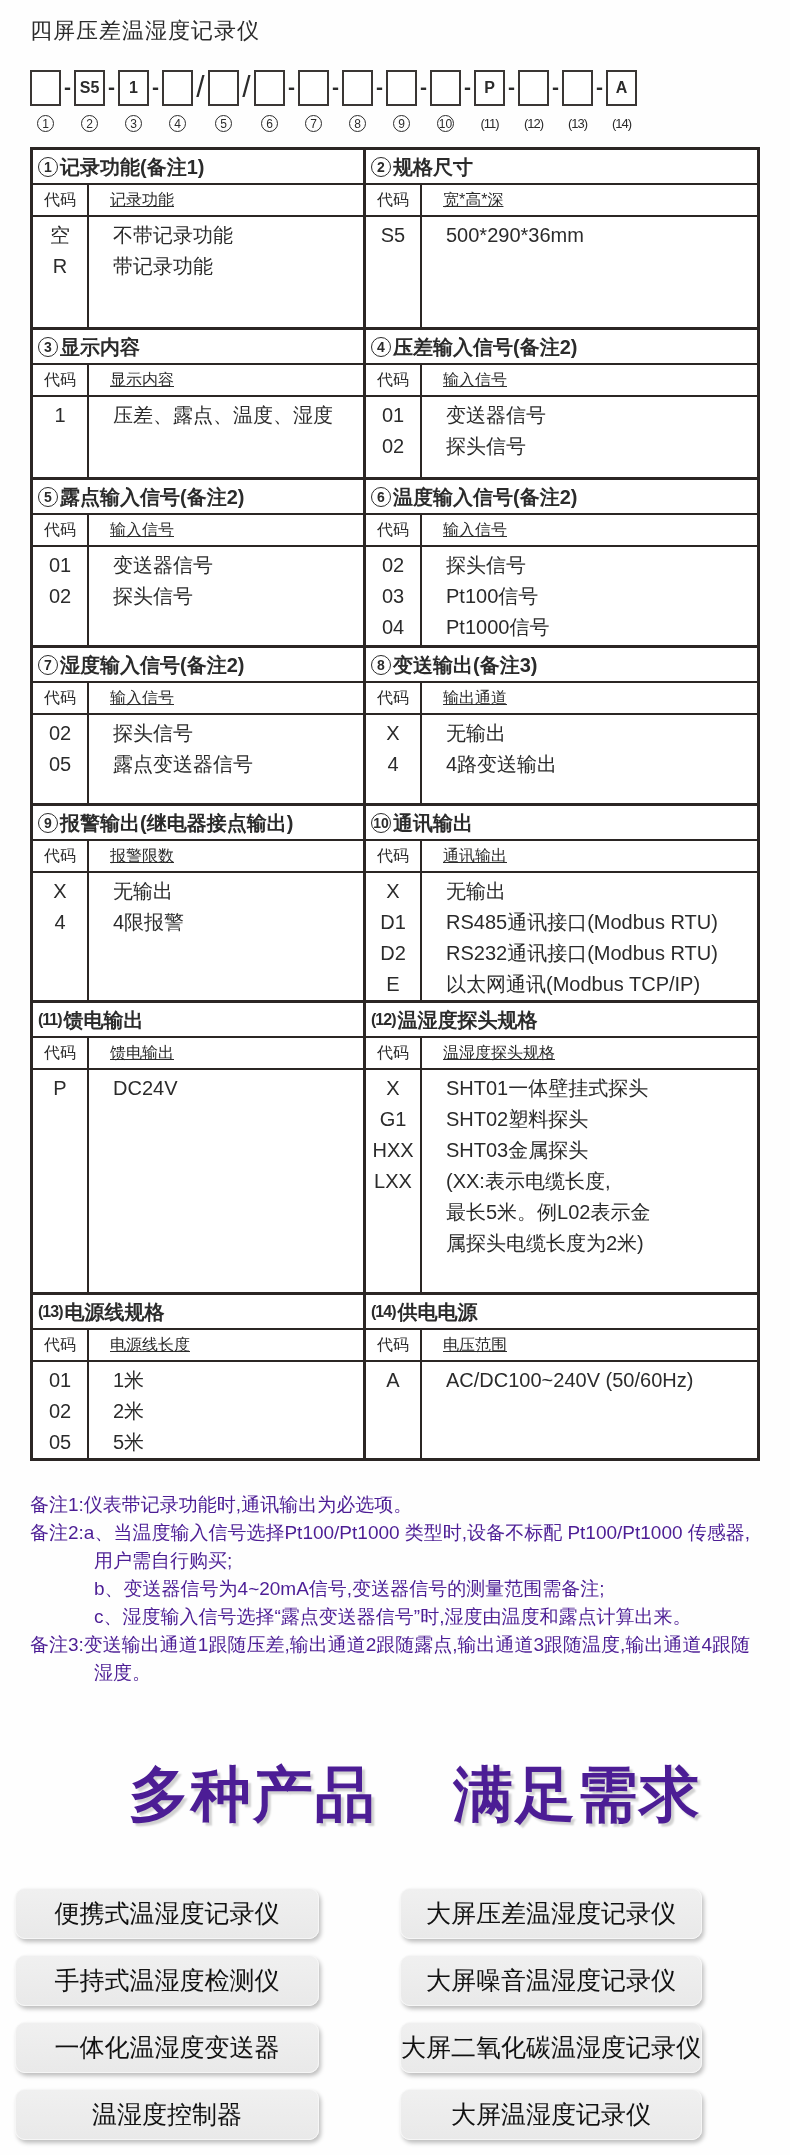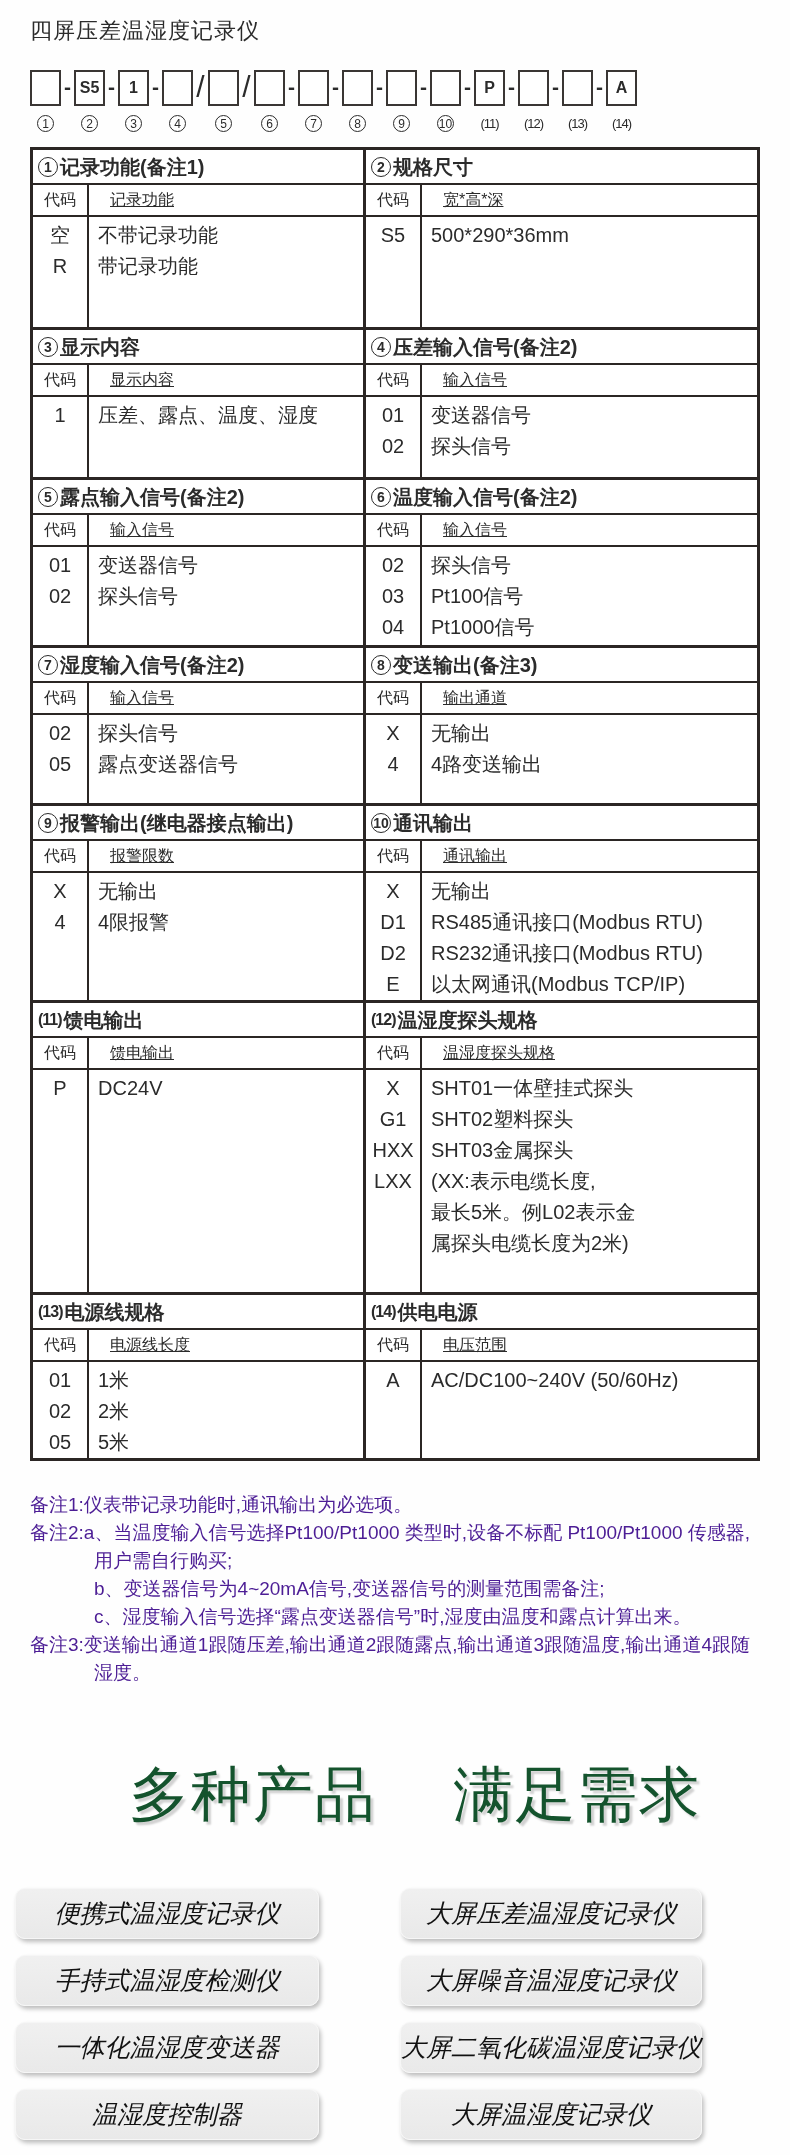--- a/index.html
+++ b/index.html
@@ -36,47 +36,47 @@
   .sec-title{border-bottom:2px solid #2b2624;padding:4px 6px 3px 5px;font-weight:700;font-size:20px;
              display:flex;align-items:center;gap:2px;line-height:26px;}
   .sec-num-circle{display:inline-block;width:20px;height:20px;border:1.6px solid #2b2b2b;border-radius:50%;
                   text-align:center;line-height:18px;font-size:14px;font-weight:700;box-sizing:border-box;flex:0 0 auto;}
   .sec-num-paren{font-size:16px;font-weight:700;letter-spacing:-1px;flex:0 0 auto;}
   .sec-head{display:flex;border-bottom:2px solid #2b2624;font-size:16px;line-height:30px;gap:12px;}
   .head-code{width:54px;border-right:2px solid #2b2624;text-align:center;flex:0 0 auto;}
   .head-desc{flex:1;padding-left:9px;text-decoration:underline;}
   .sec-body{display:flex;font-size:20px;line-height:31px;flex:1;}
   .body-codes{width:54px;border-right:2px solid #2b2624;text-align:center;padding-top:3px;flex:0 0 auto;}
-  .body-descs{flex:1;padding-left:9px;padding-top:3px;}
+  .body-descs{flex:1;padding-left:24px;padding-top:3px;}
   .band0 .sec-body{min-height:110px}
   .band1 .sec-body{min-height:80px}
   .band2 .sec-body{min-height:98px}
   .band3 .sec-body{min-height:88px}
   .band4 .sec-body{min-height:126px}
   .band5 .sec-body{min-height:222px}
   .band6 .sec-body{min-height:96px}
 
   
   .notes{margin-top:30px;width:736px;font-size:19px;line-height:28px;color:#4c1d95;}
   .note{padding-left:64px;text-indent:-64px;}
   .note.sub{padding-left:64px;text-indent:0;}
   .note-label{font-weight:400;}
 
   
   .promo{margin-top:68px;}
-  .promo-headline{text-align:center;font-size:60px;font-weight:400;color:#14532d;
+  .promo-headline{text-align:center;font-size:60px;font-weight:700;color:#4c1d95;
                   letter-spacing:2px;text-shadow:3px 3px 2px rgba(0,0,0,0.18);
                   padding-left:40px;white-space:nowrap;}
   .promo-headline .hl-right{margin-left:58px;}
   .btn-grid{margin:52px 0 0 15px;display:grid;grid-template-columns:304px 302px;
             column-gap:81px;row-gap:16px;}
   .product-btn{height:49px;border-radius:10px;background:linear-gradient(#f0f0f0,#e9e9e9);
                border:1px solid #f6f6f6;box-shadow:2px 3px 4px rgba(0,0,0,0.25);
                display:flex;align-items:center;justify-content:center;
-               font-size:25px;color:#111;cursor:pointer;font-style:italic;}
+               font-size:25px;color:#111;cursor:pointer;}
 </style>
 </head>
 <body>
 
 <div class="page">
   <div class="doc">
 
     <h1 class="doc-title">四屏压差温湿度记录仪</h1>
 
     <div class="model-row">

